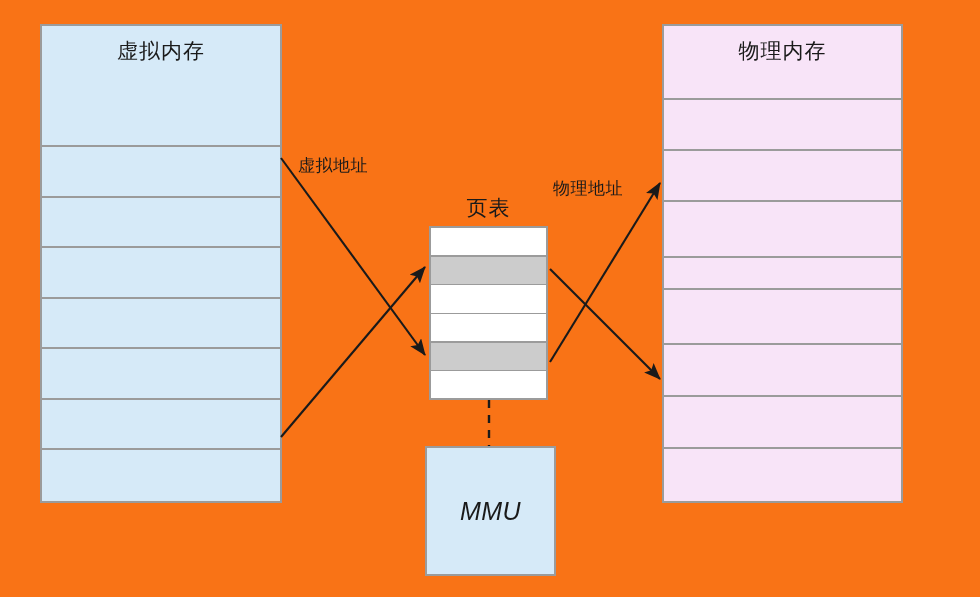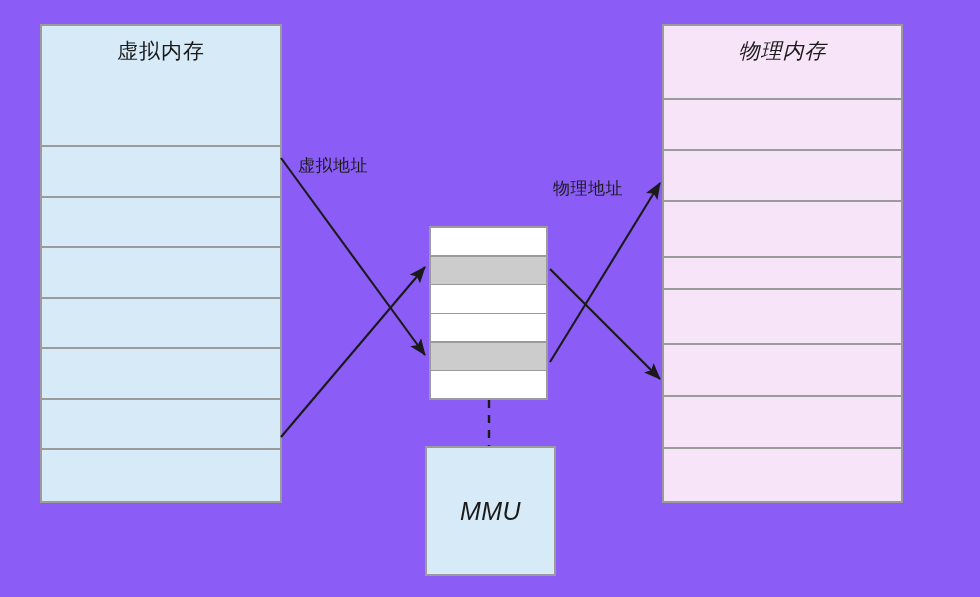--- a/index.html
+++ b/index.html
@@ -7,21 +7,21 @@
     padding: 0;
     background: #ffffff;
   }
   body {
     font-family: "Liberation Sans", "DejaVu Sans", sans-serif;
   }
   #canvas {
     position: relative;
     width: 980px;
     height: 597px;
-    background: #8b5cf6;
+    background: #f97316;
     overflow: hidden;
   }
   .mem-block {
     position: absolute;
     box-sizing: border-box;
     border: 2px solid #9b9b9b;
     display: flex;
     flex-direction: column;
   }
   .mem-row {
@@ -49,21 +49,20 @@
     width: 242px;
     height: 479px;
     background: #d6eaf8;
   }
   #physical-memory {
     left: 662px;
     top: 24px;
     width: 241px;
     height: 479px;
     background: #f8e4f8;
-    font-style: italic;
   }
   #page-table {
     position: absolute;
     left: 429px;
     top: 226px;
     width: 119px;
     height: 174px;
     box-sizing: border-box;
     border: 2px solid #9b9b9b;
     background: #ffffff;
@@ -164,20 +163,21 @@
     <div class="mem-row" style="height:51px;"></div>
     <div class="mem-row" style="height:51px;"></div>
     <div class="mem-row" style="height:56px;"></div>
     <div class="mem-row" style="height:33px;"></div>
     <div class="mem-row" style="height:55px;"></div>
     <div class="mem-row" style="height:52px;"></div>
     <div class="mem-row" style="height:52px;"></div>
     <div class="mem-row" style="height:52px;"></div>
   </div>
 
+  <div id="page-table-label">页表</div>
 
   <div id="page-table">
     <div class="pt-row"></div>
     <div class="pt-row filled"></div>
     <div class="pt-row"></div>
     <div class="pt-row"></div>
     <div class="pt-row filled"></div>
     <div class="pt-row"></div>
   </div>
 

